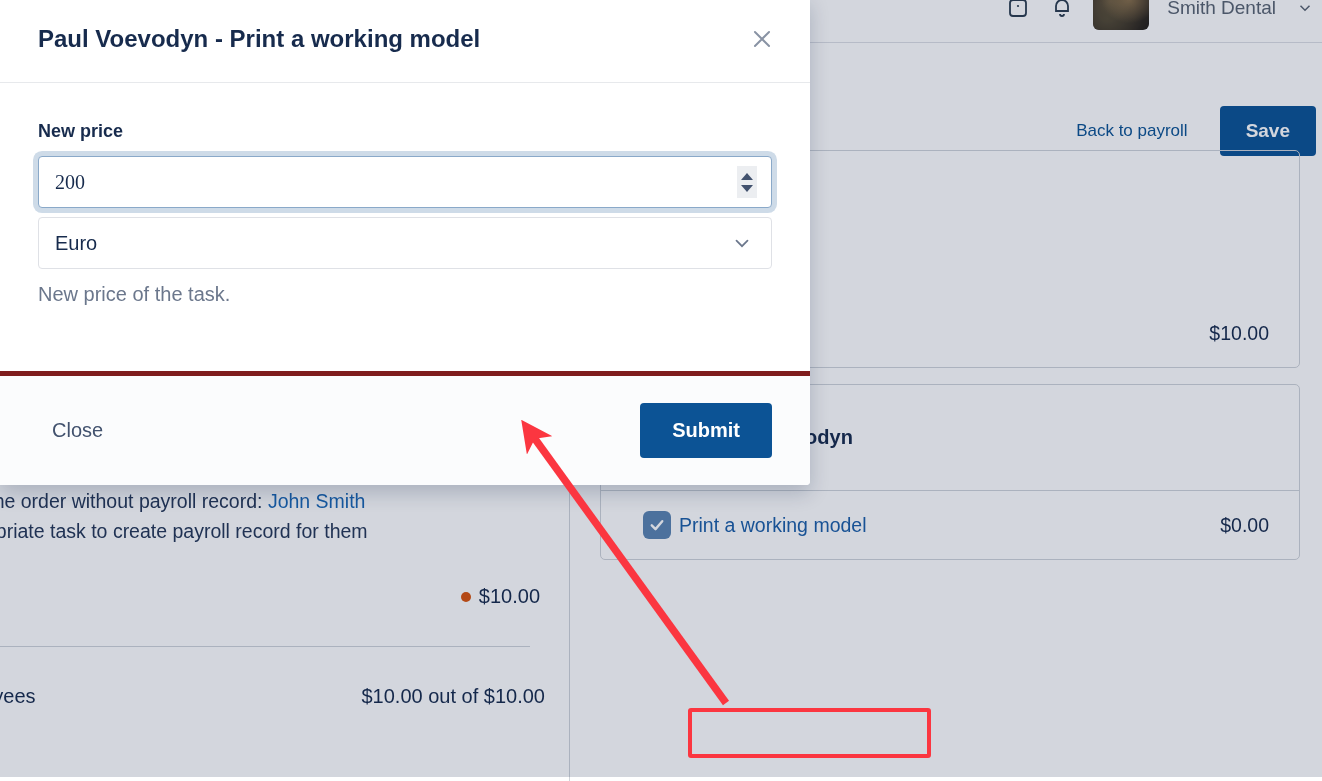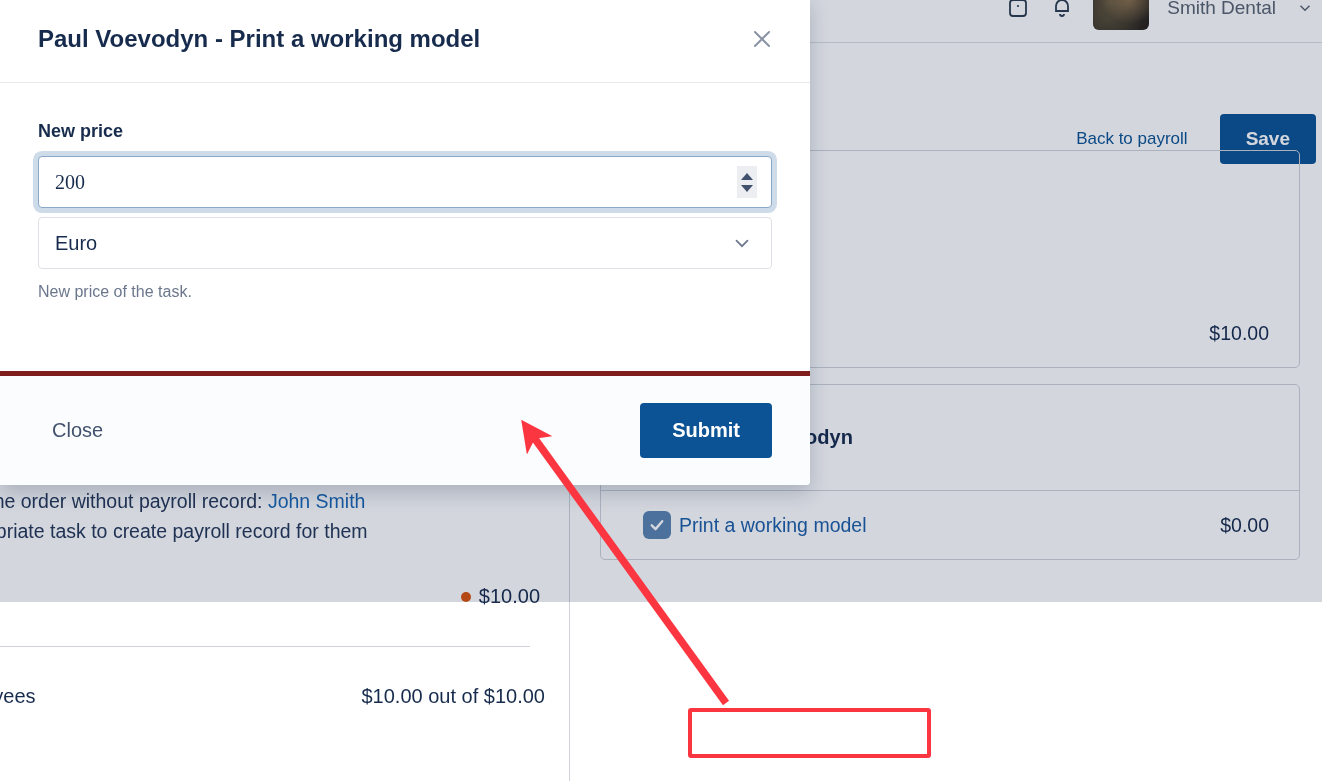--- a/index.html
+++ b/index.html
@@ -4,21 +4,21 @@
 <style>
   html, body {
     margin: 0; padding: 0;
     width: 1322px; height: 781px;
     overflow: hidden;
     font-family: "Liberation Sans", sans-serif;
     background: #ffffff;
   }
   #root {
     position: relative;
-    width: 1322px; height: 602px;
+    width: 1322px; height: 777px;
     background: #ffffff;
   }
 
   
   .app {
     position: absolute; inset: 0;
     background: #ffffff;
   }
   .topbar {
     position: absolute; left: 0; top: 0; width: 1322px; height: 43px;
@@ -50,21 +50,21 @@
     background:
       radial-gradient(ellipse at 65% 30%, rgba(160,130,85,.75) 0%, rgba(0,0,0,0) 55%),
       radial-gradient(ellipse at 25% 75%, rgba(90,80,55,.8) 0%, rgba(0,0,0,0) 60%);
   }
   .org-name {
     font-size: 19px; color: #5a6472; white-space: nowrap;
   }
   .org-chevron { color:#5a6472; margin-left: 2px; display:flex; align-items:center;}
 
   .action-row {
-    position: absolute; right: 6px; top: 114px;
+    position: absolute; right: 6px; top: 106px;
     display: flex; align-items: center; gap: 26px;
   }
   .link-btn {
     font-size: 17px; color: #0b5394; text-decoration: none;
     background: none; border: none; cursor: pointer;
     font-family: inherit;
   }
   .primary-btn {
     background: #0c5395; color: #ffffff;
     border: none; border-radius: 4px;
@@ -237,21 +237,21 @@
     background: #ffffff;
     box-sizing: border-box;
     display: flex; align-items: center; justify-content: space-between;
     padding: 0 18px 0 16px;
     margin-top: 9px;
     cursor: pointer;
     gap: 48px;
   }
   .select-value { font-size: 20px; color: #172b4d; }
   .help-text {
-    font-size: 16px; color: #6b778c; margin: 14px 0 0 0;
+    font-size: 20px; color: #6b778c; margin: 14px 0 0 0;
   }
   .modal-footer {
     height: 114px;
     border-top: 5px solid #7f1d1d;
     background: #fbfcfd;
     display: flex; align-items: center; justify-content: space-between;
     padding: 0 38px;
     box-sizing: border-box;
   }
   .close-btn {

